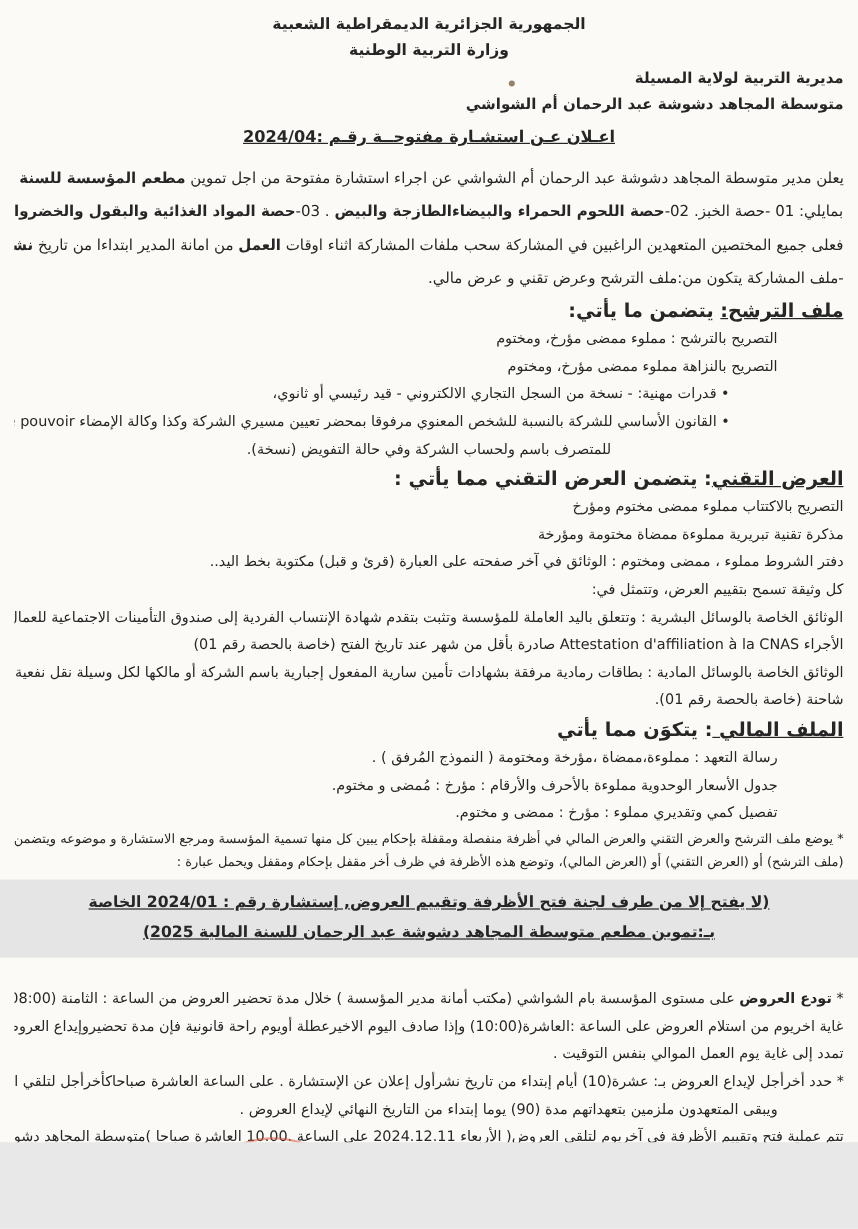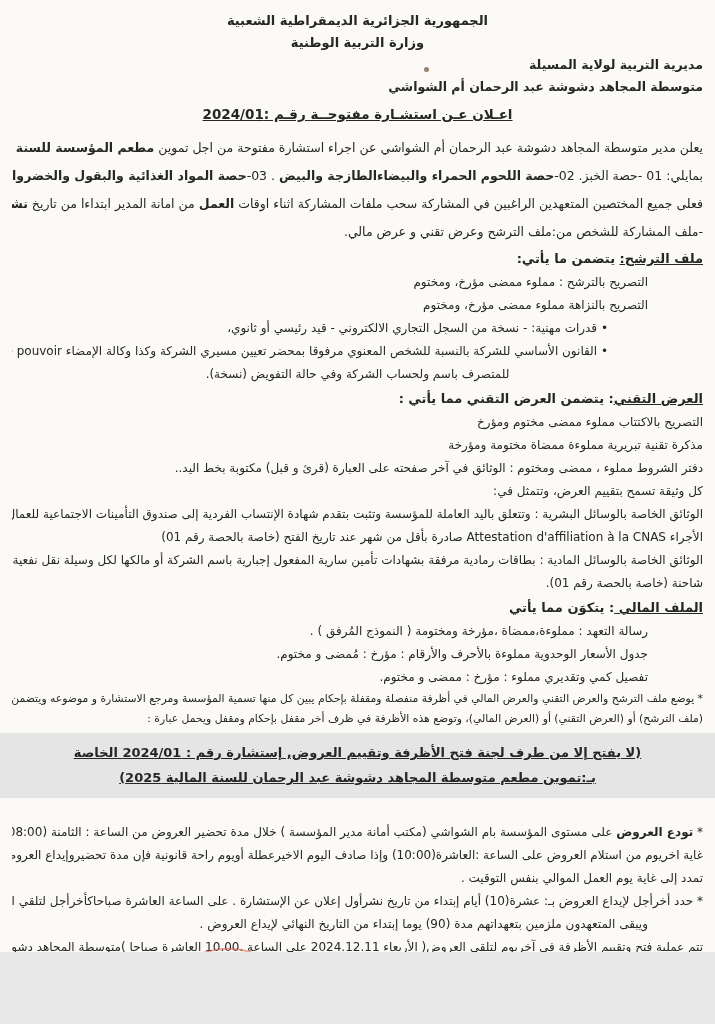--- a/index.html
+++ b/index.html
@@ -8,21 +8,21 @@
     font-family:"DejaVu Sans","Liberation Sans",sans-serif;color:#262626;direction:rtl;
     margin:0 auto;
   }
   .doc{padding:10px 12px 0 12px;}
   .hline{text-align:center;font-weight:bold;font-size:13px;line-height:22px;}
   .hright{text-align:right;font-weight:bold;font-size:12.5px;line-height:22px;}
   .title{text-align:center;font-weight:bold;font-size:13.5px;line-height:26px;margin:3px 0 7px;}
   .title .tt{text-decoration:underline;}
   .line{font-size:12px;line-height:23px;text-align:right;white-space:nowrap;overflow:hidden;}
   .lg{font-size:12.5px;line-height:28px;}
-  .hd{font-size:13px;line-height:25px;text-align:right;}
+  .hd{font-size:16px;line-height:25px;text-align:right;}
   .b{font-weight:bold;}
   .u{text-decoration:underline;}
   .c{text-align:center;}
   .i1{padding-right:55px;}
   .i2{padding-right:95px;}
   .sm{font-size:10.8px;line-height:20px;}
   .hl{background:#e5e5e5;margin:0 -12px;padding:0 30px;font-size:13px;line-height:25px;text-align:center;}
   .hl1{padding-top:7px;margin-top:4px;}
   .hl2{padding-bottom:8px;margin-bottom:23px;}
   .footer{position:relative;width:190px;height:104px;margin:4px 432px 0 0;}
@@ -55,28 +55,28 @@
 
 <div class="page">
   <div class="ink-dot"></div>
   <div class="doc">
 
     <div class="hline">الجمهورية الجزائرية الديمقراطية الشعبية</div>
     <div class="hline">وزارة التربية الوطنية</div>
     <div class="hright">مديرية التربية لولاية المسيلة</div>
     <div class="hright">متوسطة المجاهد دشوشة عبد الرحمان أم الشواشي</div>
     <div class="title">
-      <span class="tt">اعـلان عـن استشـارة مفتوحــة رقـم :2024/01</span>
+      <span class="tt">اعـلان عـن استشـارة مفتوحــة رقـم :2024/04</span>
     </div>
 
     <div>
         <div class="line lg"><span>يعلن مدير متوسطة المجاهد دشوشة عبد الرحمان أم الشواشي عن اجراء استشارة مفتوحة من اجل تموين </span><span class="b">مطعم المؤسسة للسنة المالية 2025</span></div>
         <div class="line lg"><span>بمايلي:      01 -حصة الخبز.      02-</span><span class="b">حصة اللحوم الحمراء والبيضاءالطازجة والبيض</span><span> .       03-</span><span class="b">حصة المواد الغذائية والبقول والخضروالفواكه</span></div>
         <div class="line lg"><span>فعلى جميع المختصين المتعهدين الراغبين في المشاركة سحب ملفات المشاركة اثناء اوقات </span><span class="b">العمل</span><span> من امانة المدير ابتداءا من تاريخ </span><span class="b">نشرهذا الاعلان</span></div>
-        <div class="line lg"><span>-ملف المشاركة للشخص من:ملف الترشح وعرض تقني و عرض مالي.</span></div>
+        <div class="line lg"><span>-ملف المشاركة يتكون من:ملف الترشح وعرض تقني و عرض مالي.</span></div>
         <div class="line hd"><span class="b u">ملف الترشح:</span><span class="b"> يتضمن ما يأتي:</span></div>
         <div class="line i1"><span>التصريح بالترشح : مملوء ممضى مؤرخ، ومختوم</span></div>
         <div class="line i1"><span>التصريح بالنزاهة مملوء ممضى مؤرخ، ومختوم</span></div>
         <div class="line i2"><span>•     قدرات مهنية:        - نسخة من السجل التجاري الالكتروني - قيد رئيسي أو ثانوي،</span></div>
         <div class="line i2"><span>•     القانون الأساسي للشركة بالنسبة للشخص المعنوي مرفوقا بمحضر تعيين مسيري الشركة وكذا وكالة الإمضاء </span><span>Délégation de pouvoir</span></div>
         <div class="line c"><span>للمتصرف باسم ولحساب الشركة وفي حالة التفويض (نسخة).</span></div>
         <div class="line hd"><span class="b u">العرض التقني</span><span class="b">: يتضمن العرض التقني مما يأتي :</span></div>
         <div class="line "><span>التصريح بالاكتتاب مملوء ممضى مختوم ومؤرخ</span></div>
         <div class="line "><span>مذكرة تقنية تبريرية مملوءة ممضاة مختومة ومؤرخة</span></div>
         <div class="line "><span>دفتر الشروط   مملوء ، ممضى ومختوم : الوثائق في آخر صفحته على العبارة (قرئ و قبل) مكتوبة بخط اليد..</span></div>

